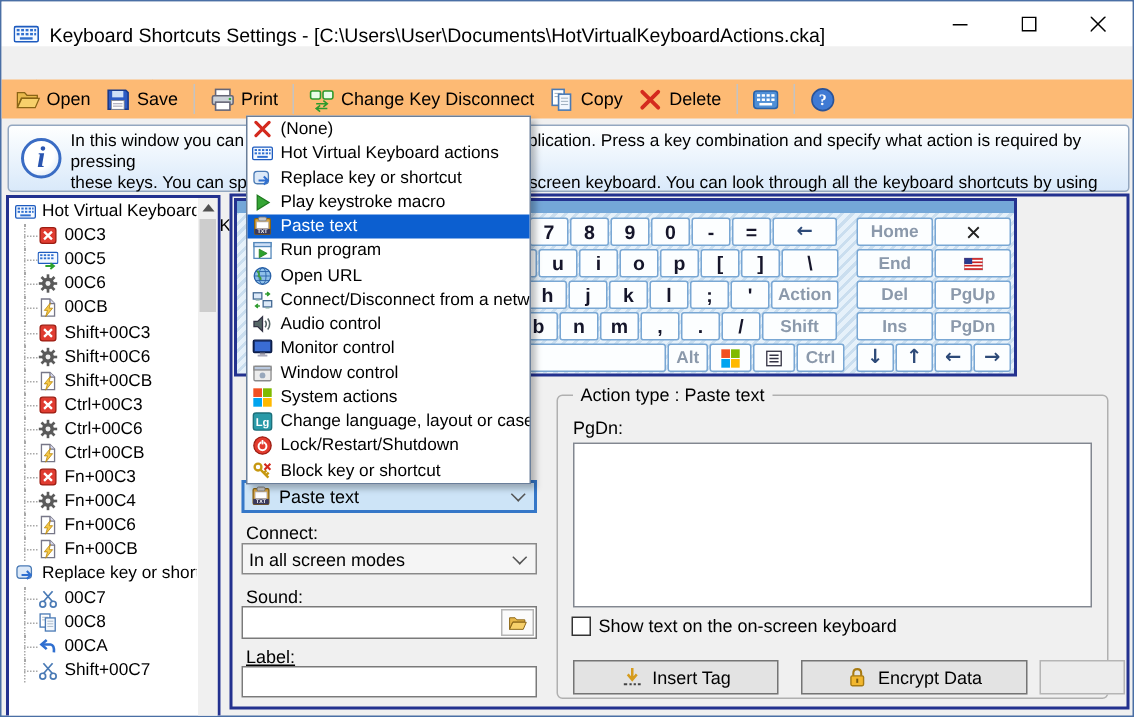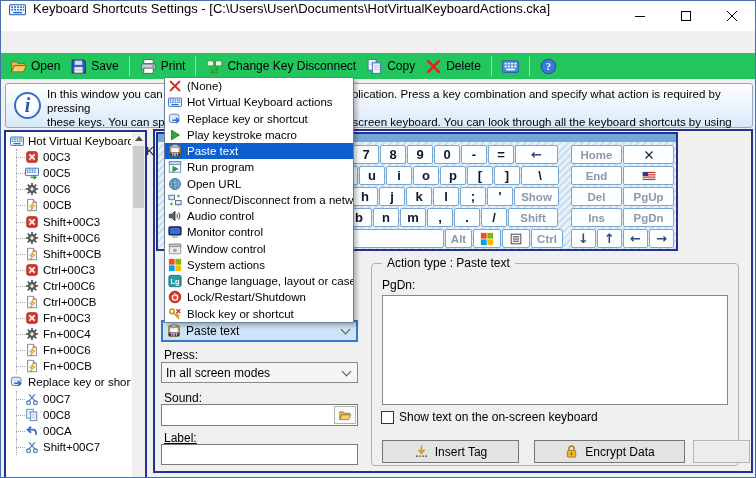--- a/index.html
+++ b/index.html
@@ -1,30 +1,30 @@
 <!DOCTYPE html>
 <html style="--sel: #0c5fd0;"><head>
 <meta charset="utf-8">
 <style>
   html,body{margin:0;padding:0;background:#888;}
   *{box-sizing:border-box;}
   #win{position:relative;width:756px;height:478px;background:#f0f0f0;
        font-family:"Liberation Sans",sans-serif;font-size:12px;color:#000;
        border:1px solid #4a6fa5;overflow:hidden;margin:0 auto;}
   
-  .titlebar{position:absolute;left:0;top:0;right:0;height:30px;background:#fff;display:flex;align-items:flex-start;}
+  .titlebar{position:absolute;left:0;top:0;right:0;height:30px;background:#fff;display:flex;align-items:flex-end;}
   .titlebar .appicon{width:17px;height:17px;margin:0 7px 0 8px;}
   .titlebar .title{font-size:13px;white-space:nowrap;overflow:hidden;flex:1;}
   .winbtn{width:46px;height:30px;display:flex;align-items:center;justify-content:center;}
   
   .menubar{position:absolute;left:0;top:30px;right:0;height:22px;background:#f0f0f0;display:flex;align-items:center;padding-left:4px;}
   .menu-item{padding:2px 8px;cursor:default;margin-top:32px;}
   .menu-item .ul{text-decoration:underline;}
   
-  .toolbar{position:absolute;left:0;top:52px;right:0;height:26px;background:#22c55e;display:flex;align-items:center;padding-left:4px;}
+  .toolbar{position:absolute;left:0;top:52px;right:0;height:26px;background:#fdba74;display:flex;align-items:center;padding-left:4px;}
   .tbtn{display:flex;align-items:center;gap:4px;padding:2px 5px;white-space:nowrap;}
   .tbtn .ticon{width:17px;height:17px;display:inline-block;}
   .tsep{width:1px;height:20px;background:#c3c3c3;margin:0 5px;}
   .ticon svg,.icon14 svg{width:100%;height:100%;display:block;}
   
   .infobox{position:absolute;left:4px;top:82px;width:748px;height:45px;border:1px solid #93a7c0;border-radius:3px;
            background:linear-gradient(#feffff,#d9e9fa);}
   .infoicon{position:absolute;left:8px;top:8px;width:27px;height:27px;border:2px solid #3a6cc4;border-radius:50%;
             background:radial-gradient(circle at 35% 30%,#fff 55%,#cfe0f5);color:#2a55b0;
             font-family:"Liberation Serif",serif;font-weight:bold;font-style:italic;font-size:20px;
@@ -573,21 +573,21 @@
           <div class="key c" style="width: 26px;">s</div>
           <div class="key c" style="width: 26px;">d</div>
           <div class="key c" style="width: 26px;">f</div>
           <div class="key c" style="width: 26px;">g</div>
           <div class="key c" style="width: 26px;">h</div>
           <div class="key c" style="width: 26px;">j</div>
           <div class="key c" style="width: 26px;">k</div>
           <div class="key c" style="width: 26px;">l</div>
           <div class="key c" style="width: 26px;">;</div>
           <div class="key c" style="width: 26px;">'</div>
-          <div class="key w" style="width: 45px;">Show</div>
+          <div class="key w" style="width: 45px;">Action</div>
         </div>
         <div class="krow">
           <div class="key w" style="width: 73px;">Shift</div>
           <div class="key c" style="width: 26px;">z</div>
           <div class="key c" style="width: 26px;">x</div>
           <div class="key c" style="width: 26px;">c</div>
           <div class="key c" style="width: 26px;">v</div>
           <div class="key c" style="width: 26px;">b</div>
           <div class="key c" style="width: 26px;">n</div>
           <div class="key c" style="width: 26px;">m</div>
@@ -684,21 +684,21 @@
           <rect x="5" y=".8" width="6" height="3" rx="1" fill="#c9c9c9" stroke="#777" stroke-width=".7"></rect>
           <rect x="3.5" y="4.5" width="9" height="5" fill="#fff" stroke="#aab" stroke-width=".5"></rect>
           <rect x="2" y="9.8" width="12" height="4.2" fill="#39395c"></rect>
           <text x="8" y="13.2" text-anchor="middle" font-size="4" font-weight="bold" fill="#fff" font-family="Liberation Sans,sans-serif">TXT</text>
         </svg>
       </span>
     <span class="cval">Paste text</span>
     <span class="chev"></span>
   </div>
 
-  <div class="fieldlbl" style="left:163px;top:347px;">Press:</div>
+  <div class="fieldlbl" style="left:163px;top:347px;">Connect:</div>
   <div class="combo" style="left:160px;top:361px;width:197px;height:21px;">
     <span class="cval">In all screen modes</span>
     <span class="chev"></span>
   </div>
 
   <div class="fieldlbl" style="left:163px;top:390px;">Sound:</div>
   <input class="tinput" style="left: 160px; top: 403px; width: 197px; height: 22px;" value="">
   <span class="browsebtn" style="left:333px;top:405px;">
     <span class="icon14" id="folderBtnIcon">
         <svg viewBox="0 0 16 16" xmlns="http://www.w3.org/2000/svg">

